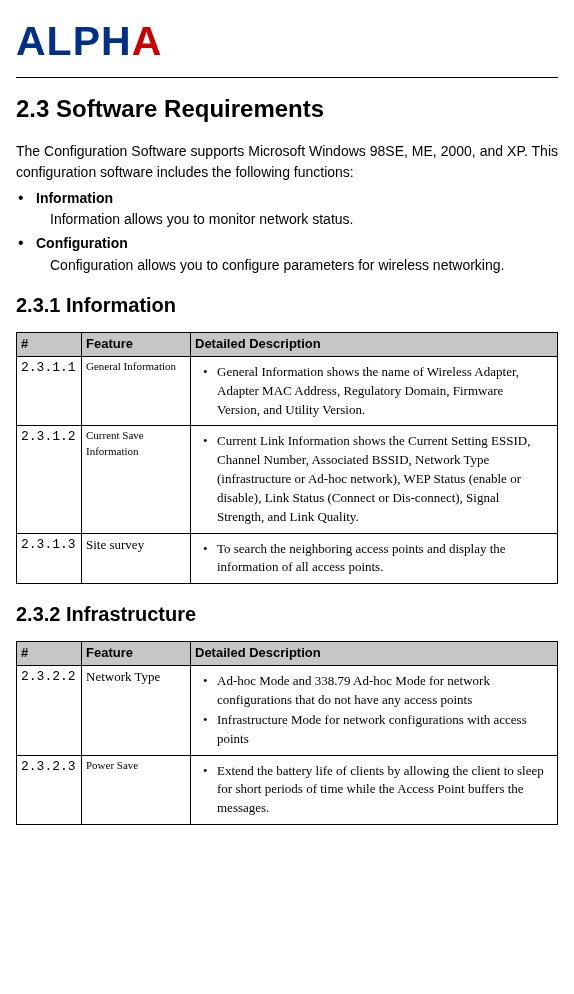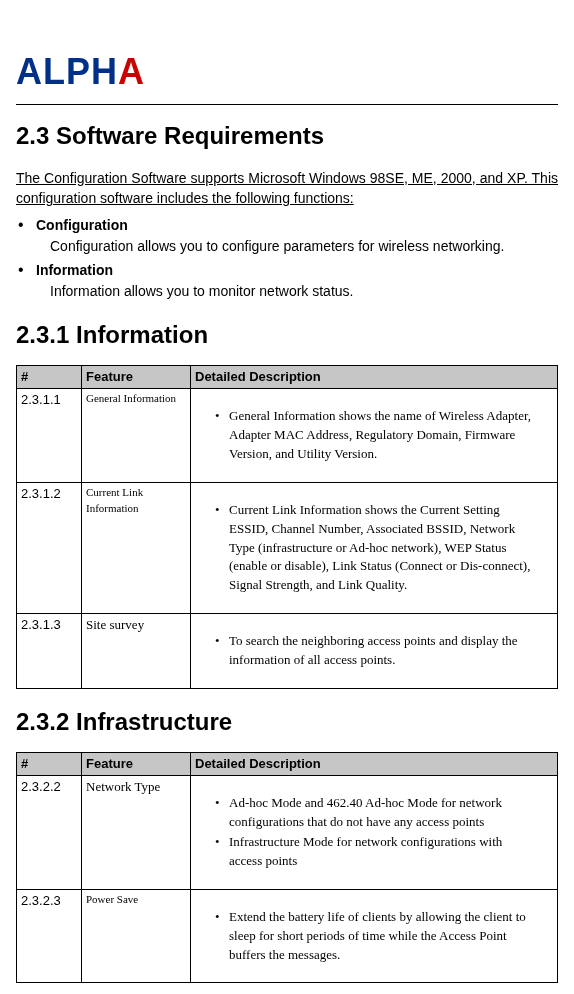--- a/index.html
+++ b/index.html
@@ -7,52 +7,50 @@
       font-size: 14px;
       color: #000;
       margin: 0;
       padding: 12px 16px;
       width: 574px;
       box-sizing: border-box;
       line-height: 1.45;
     }
     .logo {
       font-weight: 900;
-      font-size: 36px;
+      font-size: 41px;
       letter-spacing: 1px;
       font-family: Arial, sans-serif;
       margin-bottom: 4px;
-      margin-top: 34px;
     }
     .logo .a1 { color: #003088; }
     .logo .l  { color: #003088; }
     .logo .p  { color: #003088; }
     .logo .h  { color: #003088; }
     .logo .a2 { color: #cc0000; }
     hr.top {
       border: none;
       border-top: 1px solid #000;
       margin: 6px 0 14px 0;
     }
     h2.section {
       font-family: Arial, sans-serif;
       font-weight: bold;
       font-size: 24px;
       margin: 10px 0 14px 0;
     }
     h3.subsection {
       font-family: Arial, sans-serif;
       font-weight: bold;
-      font-size: 24px;
+      font-size: 20px;
       margin: 16px 0 12px 0;
     }
     p.intro {
       text-align: justify;
       margin: 0 0 6px 0;
-      text-decoration: underline;
     }
     ul.bullets {
       list-style: none;
       padding: 0;
       margin: 0 0 10px 0;
     }
     ul.bullets > li {
       margin: 2px 0 4px 0;
       padding-left: 20px;
       position: relative;
@@ -86,29 +84,29 @@
       padding: 2px 4px;
       vertical-align: top;
       text-align: left;
     }
     table.feat th {
       background: #c6c6c6;
       font-family: Arial, sans-serif;
       font-weight: bold;
       font-size: 13px;
     }
-    table.feat td.num { width: 56px; font-family: Liberation Sans, sans-serif; }
+    table.feat td.num { width: 56px; font-family: Liberation Mono, monospace; }
     table.feat td.feat-col { width: 100px; font-family: "Times New Roman", serif; }
     table.feat td.feat-col.small { font-size: 11px; margin-top: 28px; }
     table.feat td.desc-col { font-family: "Times New Roman", serif; }
 
     ul.cell-list {
       list-style: none;
       padding: 0;
-      margin: 16px;
+      margin: 4px;
     }
     ul.cell-list li {
       padding-left: 18px;
       position: relative;
       margin: 0 0 1px 0;
     }
     ul.cell-list li::before {
       content: "•";
       position: absolute;
       left: 4px;
@@ -121,26 +119,26 @@
   <span class="a1">A</span><span class="l">L</span><span class="p">P</span><span class="h">H</span><span class="a2">A</span>
 </div>
 <hr class="top">
 
 <h2 class="section">2.3 Software Requirements</h2>
 
 <p class="intro">The Configuration Software supports Microsoft Windows 98SE, ME, 2000, and XP. This configuration software includes the following functions:</p>
 
 <ul class="bullets">
   <li>
+    <span class="b-title">Information</span>
+    <span class="b-desc">Information allows you to monitor network status.</span>
+  </li>
+  <li>
     <span class="b-title">Configuration</span>
     <span class="b-desc">Configuration allows you to configure parameters for wireless networking.</span>
-  </li>
-  <li>
-    <span class="b-title">Information</span>
-    <span class="b-desc">Information allows you to monitor network status.</span>
   </li>
 </ul>
 
 <h3 class="subsection">2.3.1 Information</h3>
 
 <table class="feat">
   <thead>
     <tr>
       <th>#</th>
       <th>Feature</th>
@@ -152,21 +150,21 @@
         <td class="num">2.3.1.1</td>
         <td class="feat-col small">General Information</td>
         <td class="desc-col">
           <ul class="cell-list">
             <li>General Information shows the name of Wireless Adapter, Adapter MAC Address, Regulatory Domain, Firmware Version, and Utility Version.</li>
           </ul>
         </td>
       </tr>
       <tr>
         <td class="num">2.3.1.2</td>
-        <td class="feat-col small">Current Link Information</td>
+        <td class="feat-col small">Current Save Information</td>
         <td class="desc-col">
           <ul class="cell-list">
             <li>Current Link Information shows the Current Setting ESSID, Channel Number, Associated BSSID, Network Type (infrastructure or Ad-hoc network), WEP Status (enable or disable), Link Status (Connect or Dis-connect), Signal Strength, and Link Quality.</li>
           </ul>
         </td>
       </tr>
       <tr>
         <td class="num">2.3.1.3</td>
         <td class="feat-col">Site survey</td>
         <td class="desc-col">
@@ -187,21 +185,21 @@
       <th>Feature</th>
       <th>Detailed Description</th>
     </tr>
   </thead>
   <tbody id="table2-body">
       <tr>
         <td class="num">2.3.2.2</td>
         <td class="feat-col">Network Type</td>
         <td class="desc-col">
           <ul class="cell-list">
-            <li>Ad-hoc Mode and 462.40 Ad-hoc Mode for network configurations that do not have any access points</li>
+            <li>Ad-hoc Mode and 338.79 Ad-hoc Mode for network configurations that do not have any access points</li>
             <li>Infrastructure Mode for network configurations with access points</li>
           </ul>
         </td>
       </tr>
       <tr>
         <td class="num">2.3.2.3</td>
         <td class="feat-col small">Power Save</td>
         <td class="desc-col">
           <ul class="cell-list">
             <li>Extend the battery life of clients by allowing the client to sleep for short periods of time while the Access Point buffers the messages.</li>

